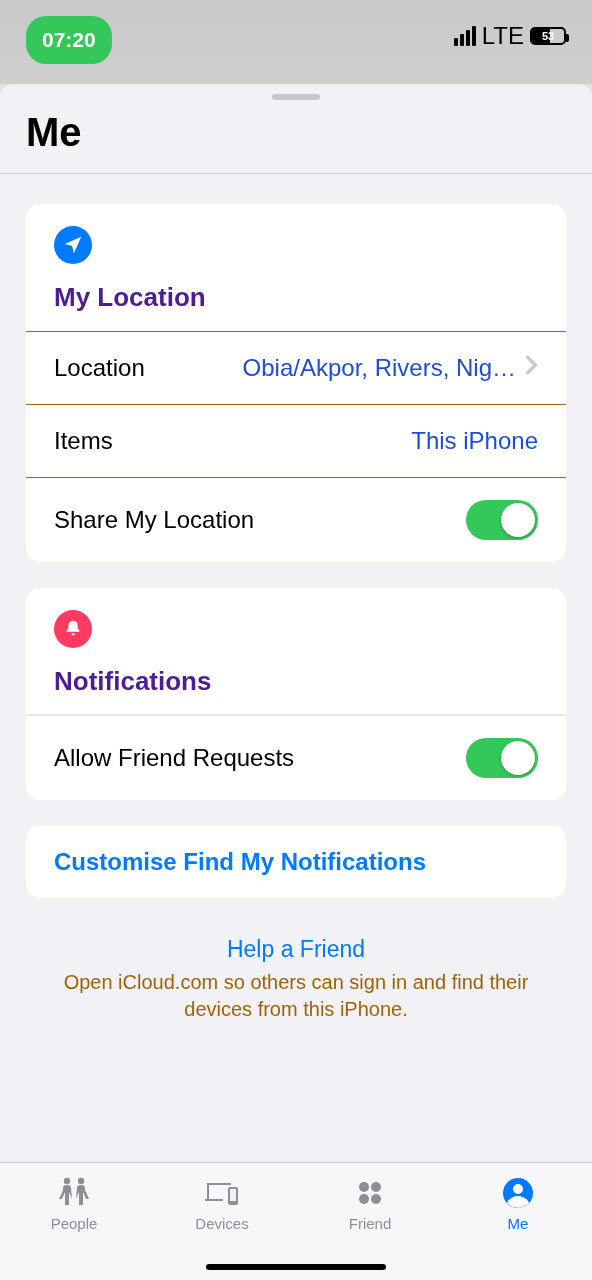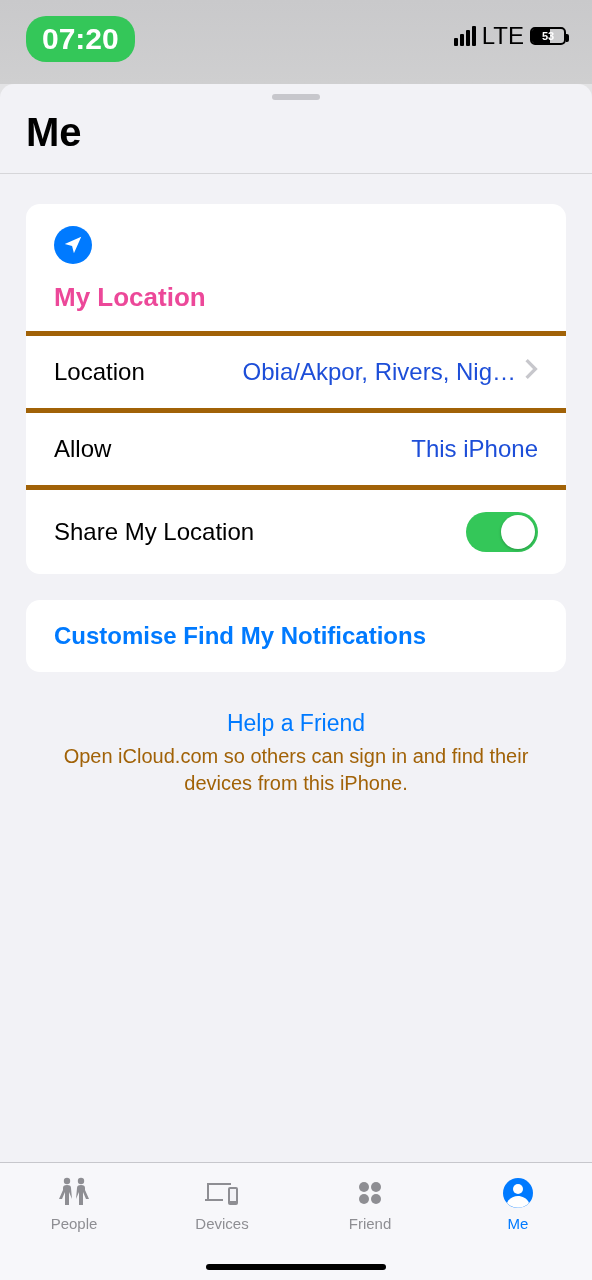--- a/index.html
+++ b/index.html
@@ -6,22 +6,22 @@
   html, body { width: 592px; height: 1280px; font-family: -apple-system, "SF Pro Text", "Helvetica Neue", Arial, sans-serif; background: #e3e3e5; overflow: hidden; }
 
   
   .statusbar {
     position: absolute; top: 0; left: 0; right: 0; height: 84px;
     background: linear-gradient(180deg, #c9c9cb 0%, #cfcfd0 100%);
     display: flex; align-items: flex-start; justify-content: space-between;
     padding: 16px 26px 0 26px;
   }
   .time-pill {
-    background: #34c759; color: #fff; font-weight: 600; font-size: 30px;
-    padding: 6px 16px; border-radius: 20px; text-align: right;
+    background: #34c759; color: #fff; font-weight: 600; font-size: 21px;
+    padding: 12px 16px; border-radius: 20px; text-align: right;
   }
   .status-right { display: flex; align-items: center; gap: 6px; margin-top: 6px; }
   .cell-bars { display: flex; align-items: flex-end; gap: 2px; }
   .cell-bars span { width: 4px; background: #000; border-radius: 1px; }
   .cell-bars span:nth-child(1){height:8px}
   .cell-bars span:nth-child(2){height:12px}
   .cell-bars span:nth-child(3){height:16px}
   .cell-bars span:nth-child(4){height:20px}
   .lte { font-size: 24px; font-weight: 500; color: #000; }
   .battery { position: relative; width: 36px; height: 18px; border: 2px solid #000; border-radius: 5px; display:flex; align-items:center;}
@@ -39,31 +39,31 @@
   .sheet-title { font-size: 40px; font-weight: 700; color:#000; padding: 10px 26px 18px; }
   .sheet-divider { height:1px; background:#d6d6d9; width:100%; }
 
   .group {
     background:#fff; border-radius: 14px; margin: 0 26px; overflow:hidden;
   }
   .group.first { margin-top: 30px; }
   .group + .group { margin-top: 26px; }
 
   .group-header { padding: 22px 28px 18px; }
-  .group-header .title { font-size: 26px; font-weight:700; color:#ec4899; margin-top: 18px; }
+  .group-header .title { font-size: 26px; font-weight:700; color:#4c1d95; margin-top: 18px; }
   .icon-badge {
     width: 38px; height: 38px; border-radius: 50%; display:flex; align-items:center; justify-content:center;
   }
   .icon-badge.blue { background:#007aff; }
   .icon-badge.red { background:#ff3b63; }
   .icon-badge svg { fill:#fff; width: 22px; height:22px; }
 
   .row {
     display:flex; align-items:center; padding: 22px 28px; font-size: 24px;
-    border-top: 5px solid #a16207;
+    border-top: 1px solid #a16207;
   }
   .row .label { flex: 0 0 auto; color:#000; }
   .row .value { flex: 1 1 auto; text-align:right; color:#1d4ed8; overflow:hidden; text-overflow: ellipsis; white-space:nowrap; }
   .row .chev { flex: 0 0 auto; margin-left:8px; }
   .row .chev svg { width:14px; height:22px; stroke:#c7c7cc; stroke-width:3; fill:none; }
   .row.link { color:#007aff;font-weight:bold; }
   .row.link .label { color:#007aff; }
 
   .row.full-divider { border-top:none; box-shadow: 0 -1px 0 #e5e5ea; }
 
@@ -135,33 +135,51 @@
       <span class="label">Location</span>
       <span class="value">Obia/Akpor, Rivers, Nig…</span>
       <span class="chev">
         <svg viewBox="0 0 12 20">
             <polyline points="2,2 10,10 2,18"></polyline>
           </svg>
       </span>
     </div>
 
     <div class="row">
-      <span class="label">Allow</span>
+      <span class="label">Items</span>
       <span class="value">This iPhone</span>
     </div>
 
     <div class="row">
       <span class="label">Share My Location</span>
       <span class="value"></span>
       <div class="switch">
           <div class="knob"></div>
         </div>
     </div>
   </div>
 
+  <div class="group">
+    <div class="group-header">
+      <div class="icon-badge red">
+        <svg viewBox="0 0 24 24">
+            <path d="M12 3a5 5 0 0 0-5 5v3l-2 3v1h14v-1l-2-3V8a5 5 0 0 0-5-5zm-2 14a2 2 0 0 0 4 0h-4z"></path>
+          </svg>
+      </div>
+      <div class="title">Notifications</div>
+    </div>
+
+    <div class="row full-divider" style="border-top:1px solid #e5e5ea;">
+      <span class="label">Allow Friend Requests</span>
+      <span class="value"></span>
+      <div class="switch">
+          <div class="knob"></div>
+        </div>
+    </div>
+  </div>
 
   <div class="group">
     <div class="row link" style="border-top:none;">
       <span class="label">Customise Find My Notifications</span>
     </div>
   </div>
 
   <div class="footer-block">
     <div class="link-title">Help a Friend</div>
     <div class="help-text">Open iCloud.com so others can sign in and find their devices from this iPhone.</div>

